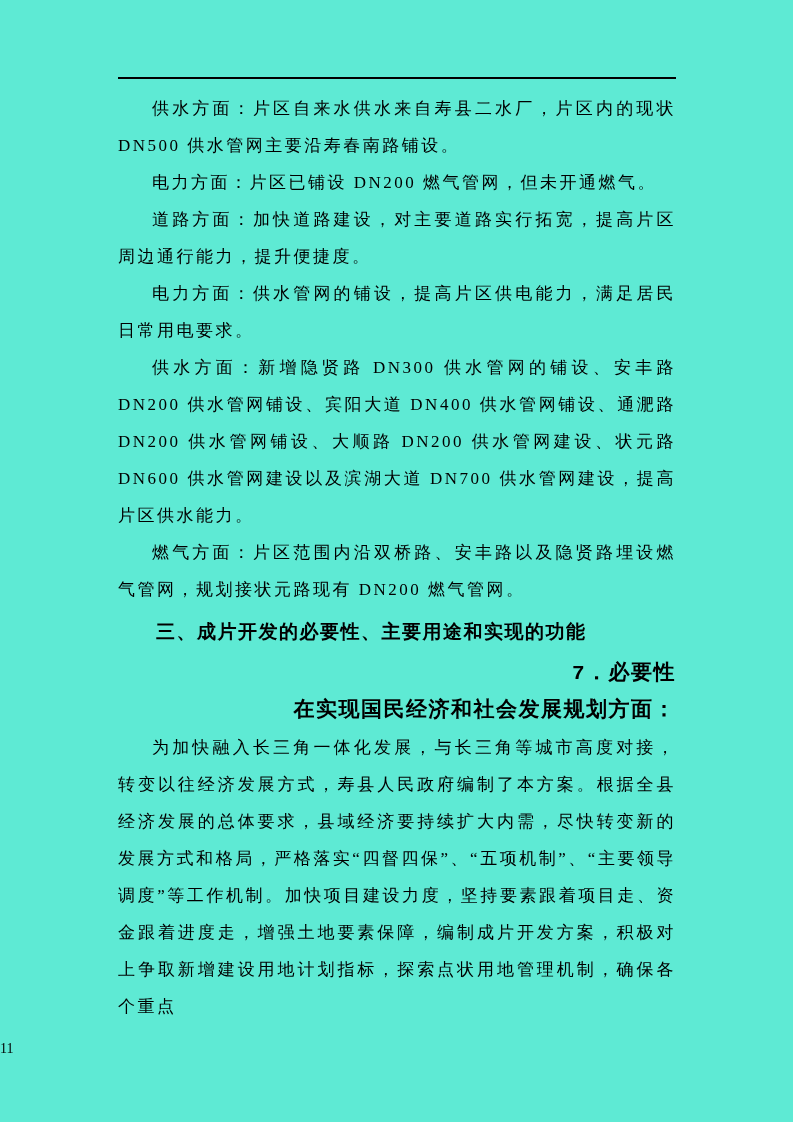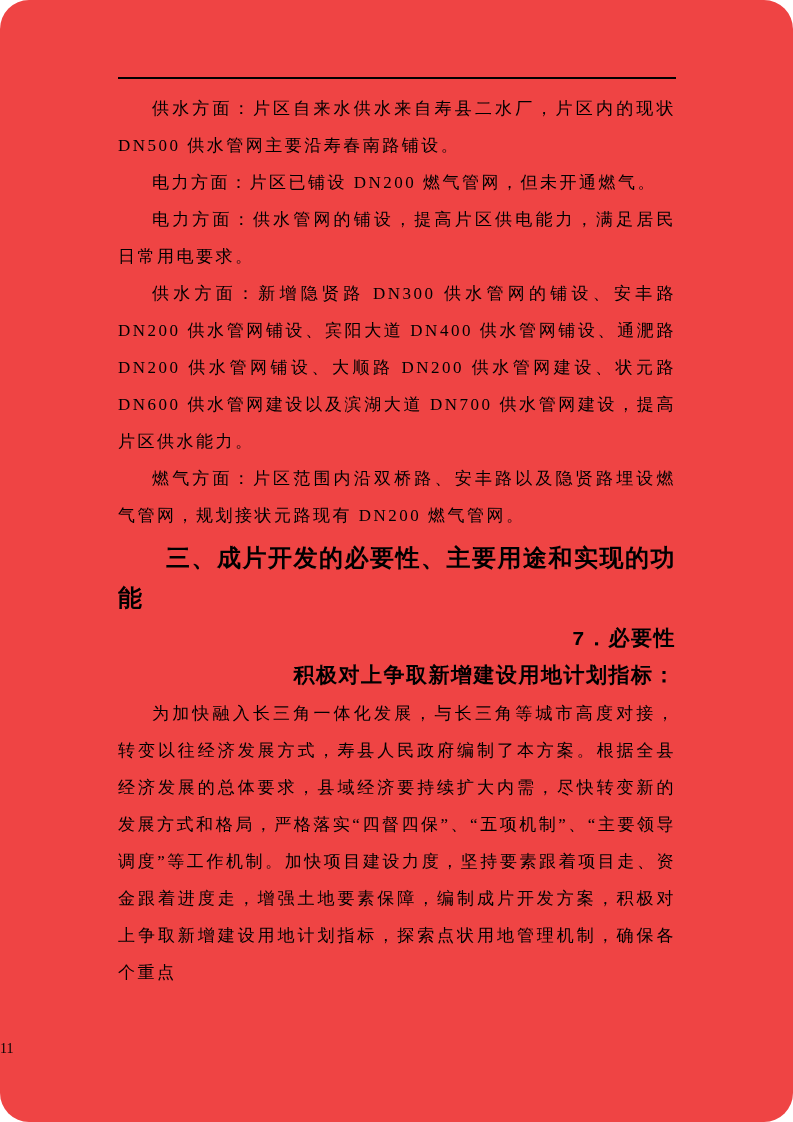--- a/index.html
+++ b/index.html
@@ -4,25 +4,24 @@
 <style>
   html, body {
     margin: 0;
     padding: 0;
     background: #ffffff;
   }
   .page {
     position: relative;
     width: 793px;
     height: 1122px;
-    background: #ef4444;
+    background: #5eead4;
     overflow: hidden;
     font-family: "Liberation Serif", "DejaVu Serif", serif;
     color: #000000;
-    border-radius: 29px;
   }
   .header-rule {
     position: absolute;
     left: 118px;
     top: 77px;
     width: 558px;
     height: 2px;
     background: #000000;
   }
   .content {
@@ -38,21 +37,21 @@
     letter-spacing: 2.5px;
     text-align: justify;
     text-justify: inter-character;
     text-indent: 2em;
     color: #000000;
   }
   .heading {
     margin: 4px 0 3px 0;
     font-family: "Liberation Sans", "DejaVu Sans", sans-serif;
     font-weight: bold;
-    font-size: 24px;
+    font-size: 19px;
     line-height: 40px;
     letter-spacing: 1.5px;
     text-indent: 2em;
     color: #000000;
   }
   .subheading {
     margin: 0;
     font-family: Liberation Mono, monospace;
     font-weight: bold;
     font-size: 21px;
@@ -77,24 +76,25 @@
 </head>
 <body>
 
 <div class="page">
 
   <div class="header-rule"></div>
 
   <div class="content">
     <p class="para">供水方面：片区自来水供水来自寿县二水厂，片区内的现状 DN500 供水管网主要沿寿春南路铺设。</p>
     <p class="para">电力方面：片区已铺设 DN200 燃气管网，但未开通燃气。</p>
+    <p class="para">道路方面：加快道路建设，对主要道路实行拓宽，提高片区周边通行能力，提升便捷度。</p>
     <p class="para">电力方面：供水管网的铺设，提高片区供电能力，满足居民日常用电要求。</p>
     <p class="para">供水方面：新增隐贤路 DN300 供水管网的铺设、安丰路 DN200 供水管网铺设、宾阳大道 DN400 供水管网铺设、通淝路 DN200 供水管网铺设、大顺路 DN200 供水管网建设、状元路 DN600 供水管网建设以及滨湖大道 DN700 供水管网建设，提高片区供水能力。</p>
     <p class="para">燃气方面：片区范围内沿双桥路、安丰路以及隐贤路埋设燃气管网，规划接状元路现有 DN200 燃气管网。</p>
     <h2 class="heading">三、成片开发的必要性、主要用途和实现的功能</h2>
     <p class="subheading">7．必要性</p>
-    <p class="subheading">积极对上争取新增建设用地计划指标：</p>
+    <p class="subheading">在实现国民经济和社会发展规划方面：</p>
     <p class="para">为加快融入长三角一体化发展，与长三角等城市高度对接，转变以往经济发展方式，寿县人民政府编制了本方案。根据全县经济发展的总体要求，县域经济要持续扩大内需，尽快转变新的发展方式和格局，严格落实“四督四保”、“五项机制”、“主要领导调度”等工作机制。加快项目建设力度，坚持要素跟着项目走、资金跟着进度走，增强土地要素保障，编制成片开发方案，积极对上争取新增建设用地计划指标，探索点状用地管理机制，确保各个重点</p>
   </div>
 
   <div class="page-number">11</div>
 
 </div>
 
 </body></html>

